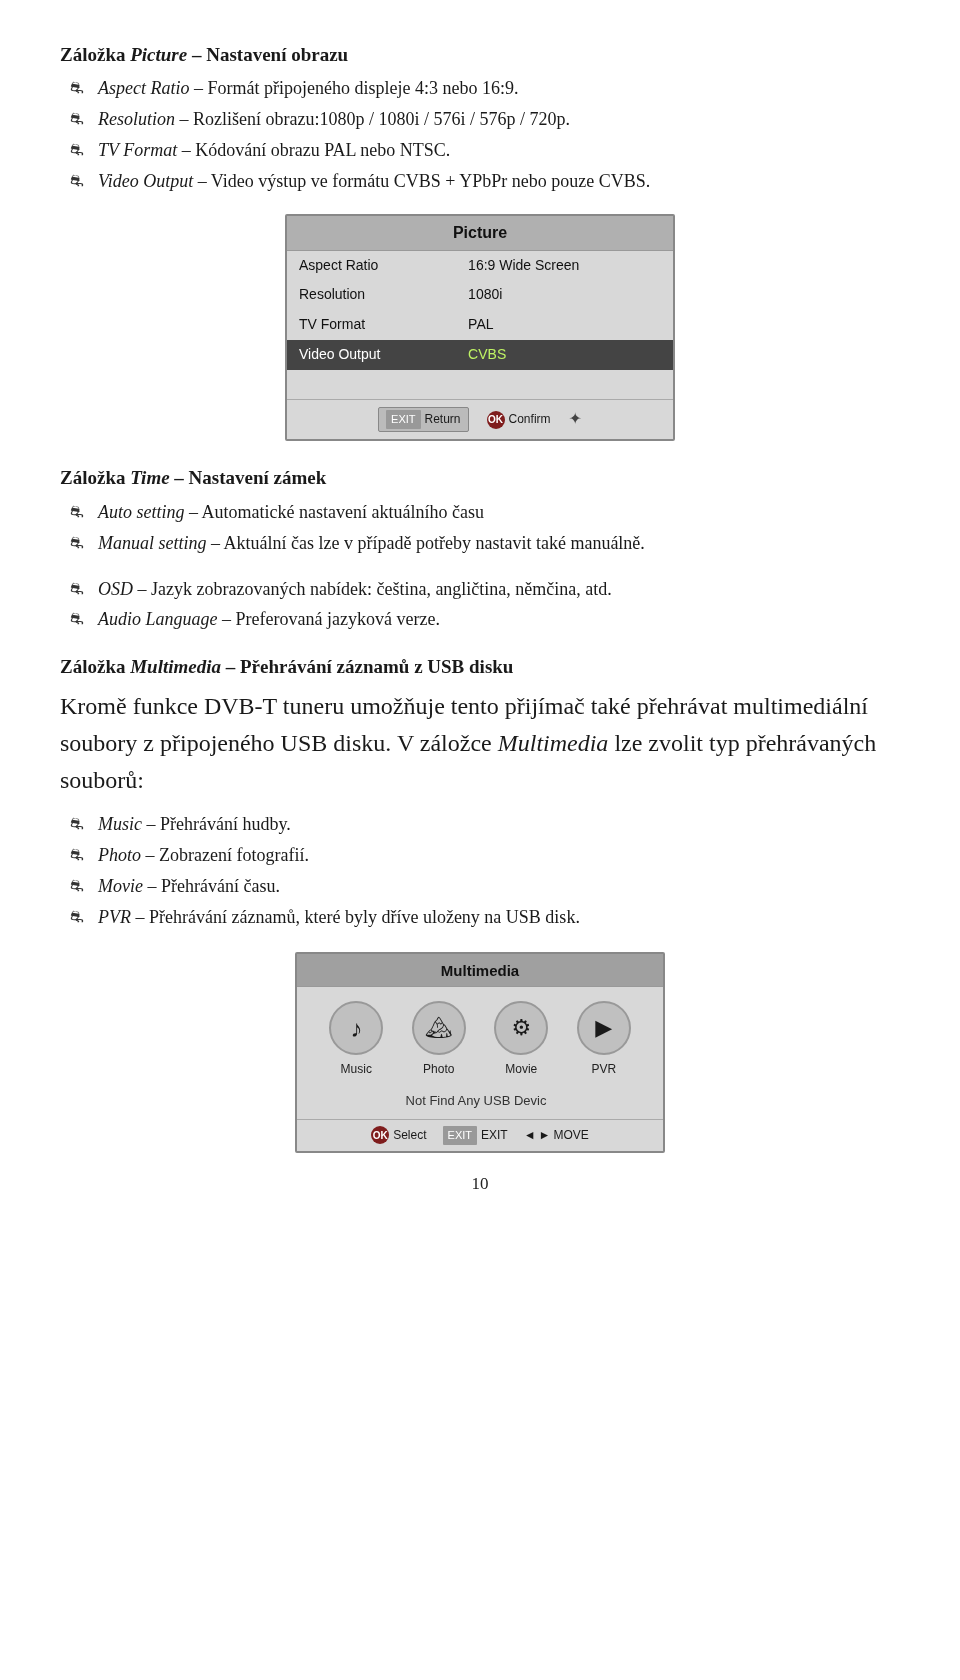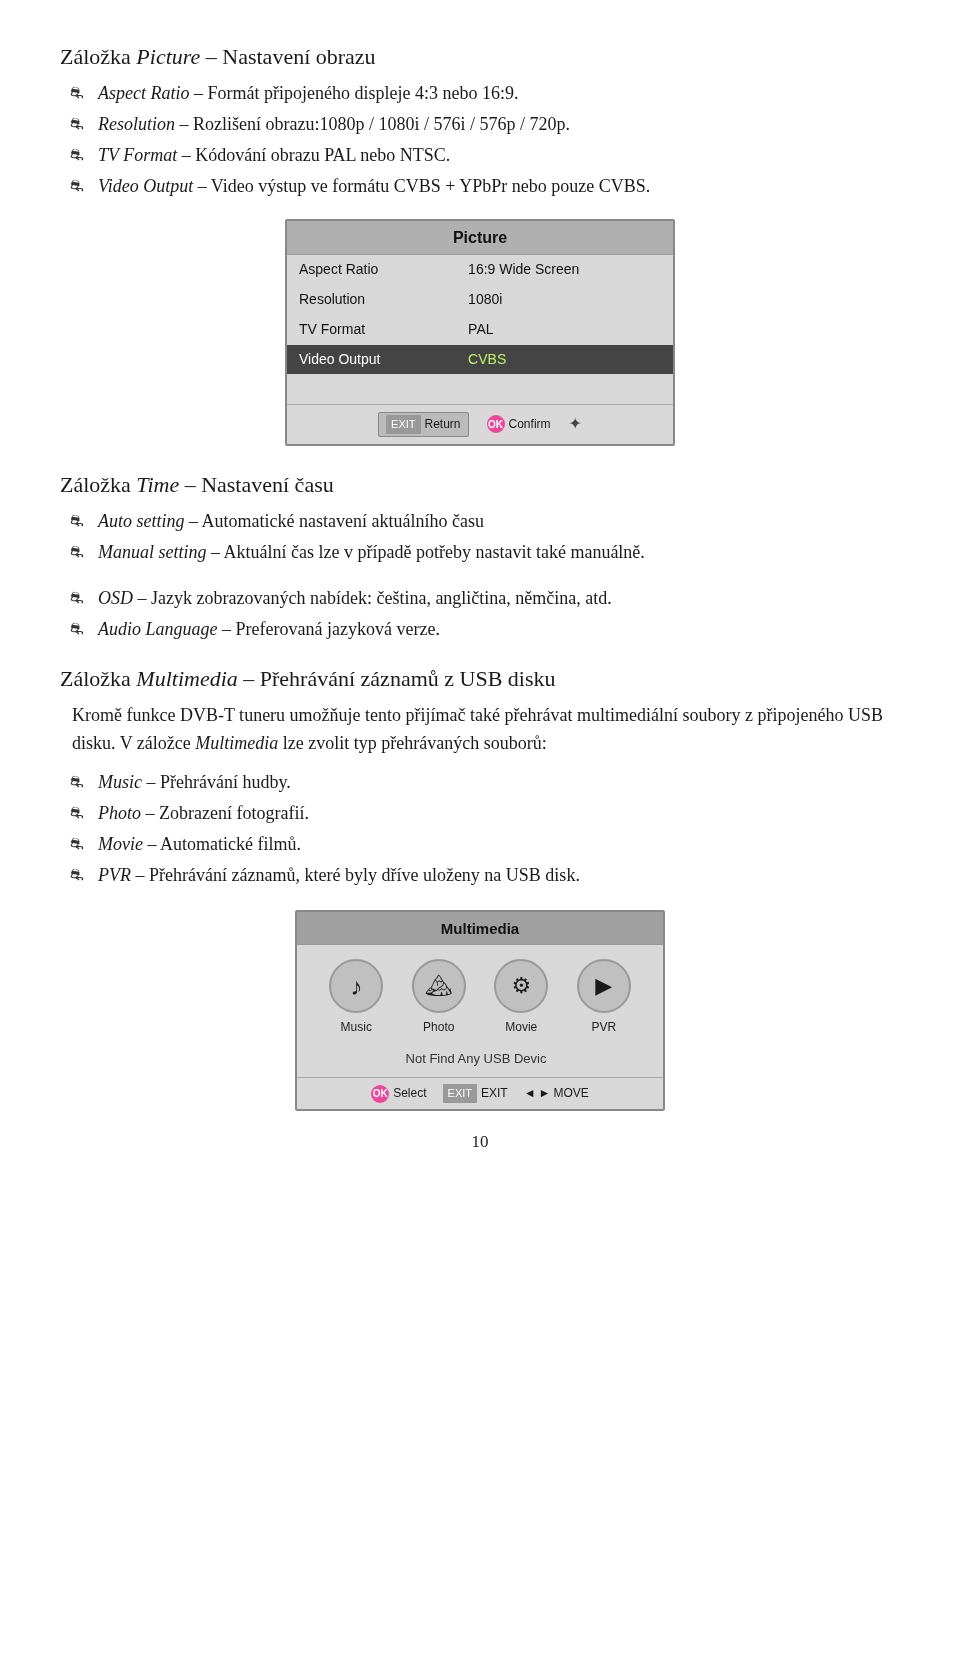--- a/index.html
+++ b/index.html
@@ -8,22 +8,22 @@
       min-height: 1680px;
       background: #ffffff;
       font-family: 'Times New Roman', Times, serif;
       font-size: 18px;
       color: #1a1a1a;
       padding: 40px 60px 60px 60px;
       line-height: 1.55;
     }
 
     .section-heading {
-      font-size: 22px;
-      font-weight: normal;
+      font-size: 19px;
+      font-weight: bold;
       margin-bottom: 6px;
     }
     .section-heading em {
       font-style: italic;
     }
 
     .bullet-list {
       list-style: none;
       margin-left: 10px;
       margin-bottom: 8px;
@@ -95,21 +95,21 @@
       font-family: Arial, sans-serif;
     }
     .screen-footer-ok {
       display: inline-flex;
       align-items: center;
       gap: 4px;
       font-family: Arial, sans-serif;
       font-size: 12px;
     }
     .ok-badge {
-      background: #ec4899;
+      background: #7f1d1d;
       color: #fff;
       border-radius: 50%;
       width: 18px;
       height: 18px;
       display: inline-flex;
       align-items: center;
       justify-content: center;
       font-size: 10px;
       font-weight: bold;
     }
@@ -180,22 +180,21 @@
       justify-content: center;
       align-items: center;
       padding: 6px 10px;
       gap: 16px;
       font-size: 12px;
       font-family: Arial, sans-serif;
     }
 
     .paragraph {
       margin-bottom: 12px;
-      font-size: 18px;
-      margin-left: 12px;
+      font-size: 24px;
     }
     .section-block {
       margin-bottom: 18px;
     }
 
     .page-number {
       text-align: center;
       font-size: 17px;
       margin-top: 14px;
       color: #222;
@@ -262,21 +261,21 @@
         <span class="ok-badge">OK</span>
         <span>Confirm</span>
       </span>
       <span class="nav-arrow">✦</span>
     </div>
   </div>
 </div>
 
 <div class="section-block">
   <p class="section-heading">
-    <span>Záložka </span><em>Time</em><span> – Nastavení času</span>
+    <span>Záložka </span><em>Time</em><span> – Nastavení zámek</span>
   </p>
   <ul class="bullet-list">
     <li>
       <span class="bullet-icon">⛐</span>
       <span><em>Auto setting</em><span> – Automatické nastavení aktuálního času</span></span>
     </li>
     <li>
       <span class="bullet-icon">⛐</span>
       <span><em>Manual setting</em><span> – Aktuální čas lze v případě potřeby nastavit také manuálně.</span></span>
     </li>
@@ -307,21 +306,21 @@
     <li>
       <span class="bullet-icon">⛐</span>
       <span><em>Music</em><span> – Přehrávání hudby.</span></span>
     </li>
     <li>
       <span class="bullet-icon">⛐</span>
       <span><em>Photo</em><span> – Zobrazení fotografií.</span></span>
     </li>
     <li>
       <span class="bullet-icon">⛐</span>
-      <span><em>Movie</em><span> – Automatické filmů.</span></span>
+      <span><em>Movie</em><span> – Přehrávání času.</span></span>
     </li>
     <li>
       <span class="bullet-icon">⛐</span>
       <span><em>PVR</em><span> – Přehrávání záznamů, které byly dříve uloženy na USB disk.</span></span>
     </li>
   </ul>
 
   <div class="multimedia-screen">
     <div class="multimedia-title-bar">Multimedia</div>
     <div class="multimedia-icons-row">

